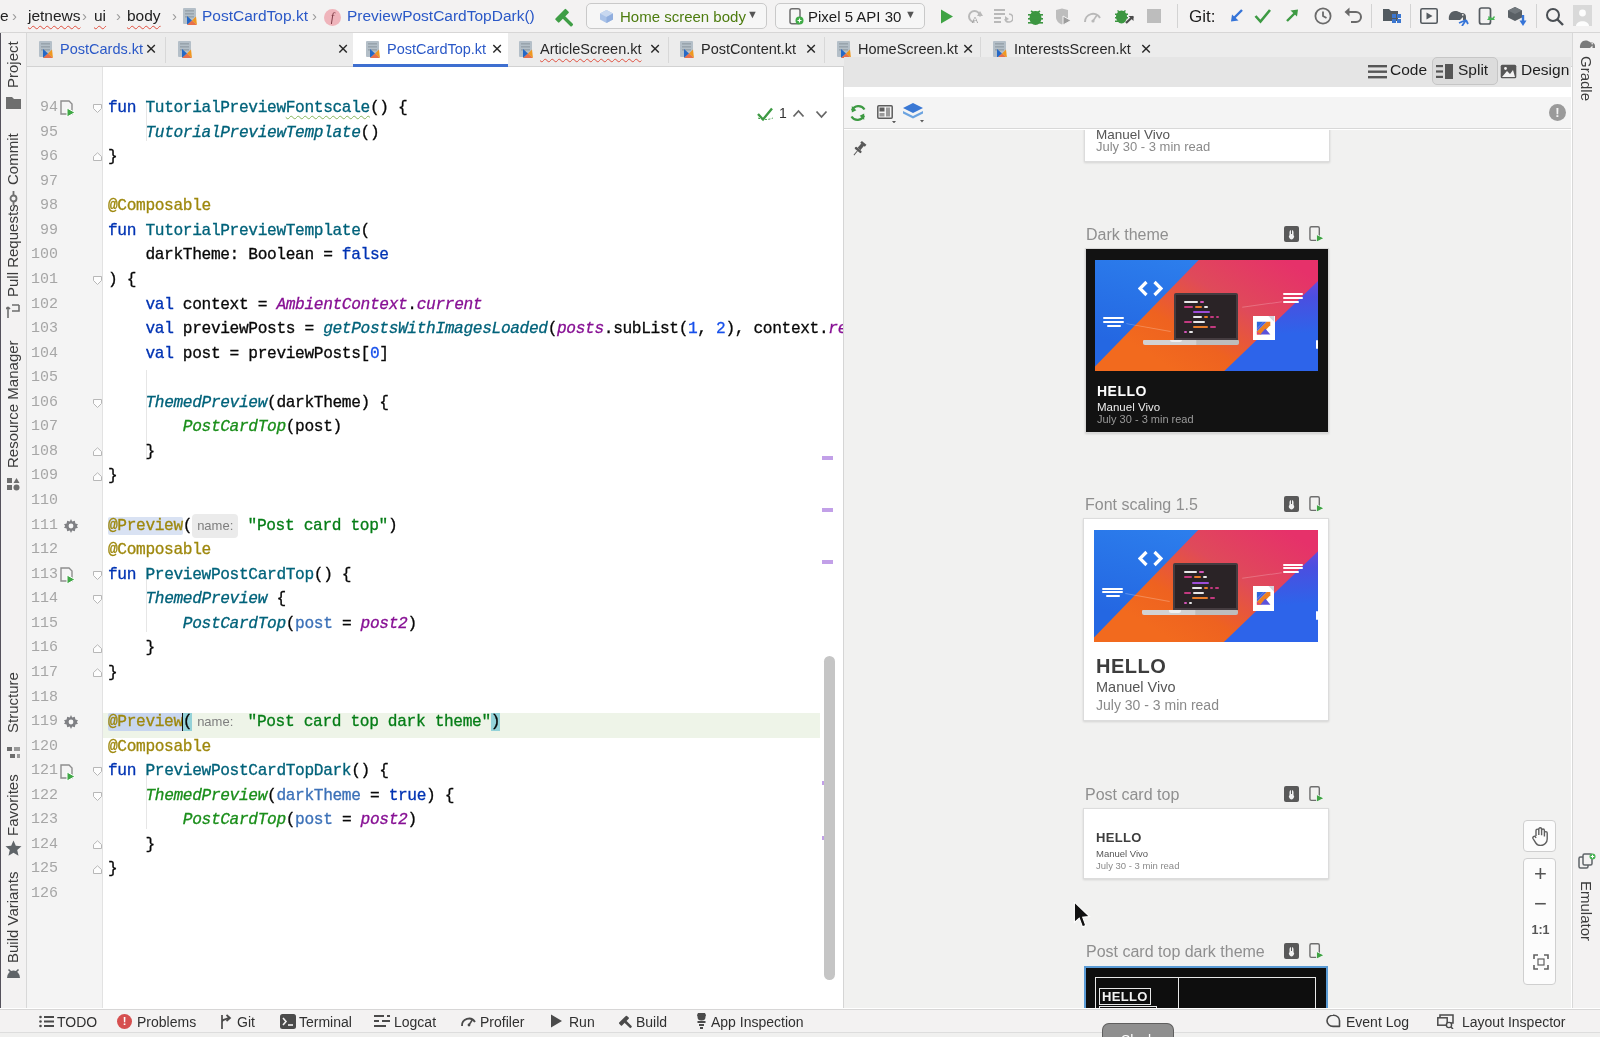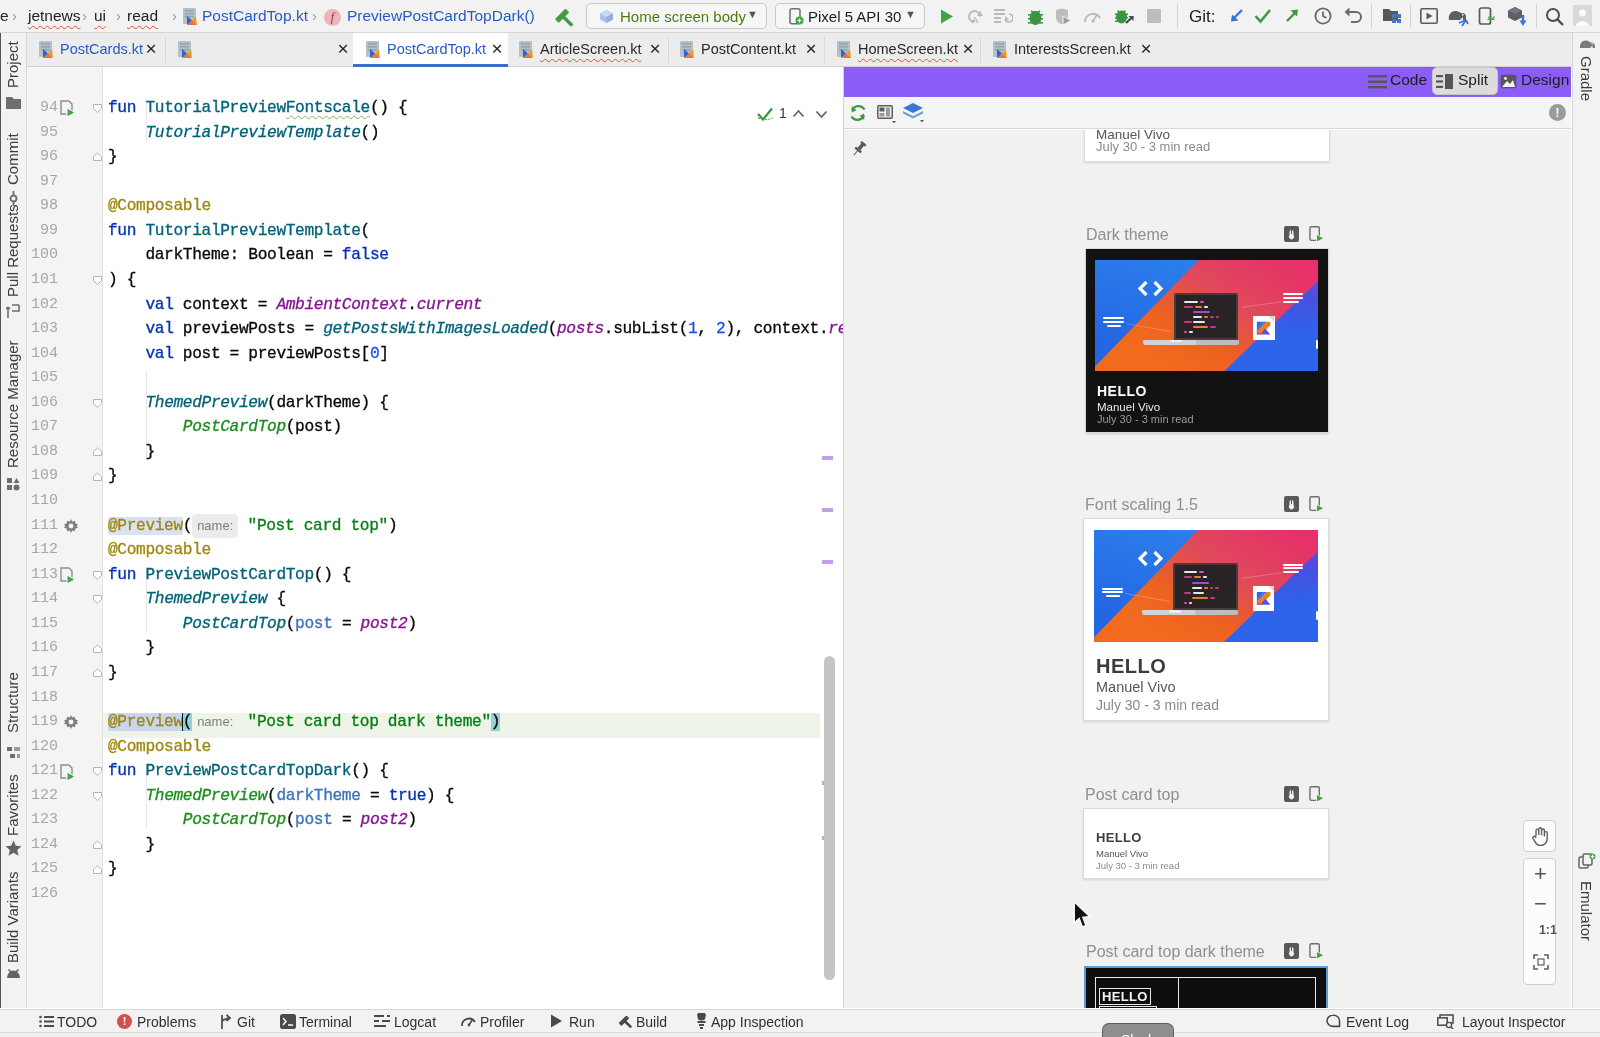--- a/index.html
+++ b/index.html
@@ -30,21 +30,21 @@
 .fni { color:#00627a; font-style:italic; }
 .gn { color:#1a8e1a; font-style:italic; }
 .an { color:#9e880d; }
 .st { color:#067d17; }
 .nm { color:#1750eb; }
 .na { color:#3c71b8; }
 .pu { color:#871094; font-style:italic; }
 .hint { display:inline-block; width:46px; font-family:"Liberation Sans",sans-serif; font-size:13px; color:#7e7e7e; text-align:center; letter-spacing:0; -webkit-text-stroke:0; background:#ebebeb; border-radius:4px; }
 .gwavy { text-decoration:underline; text-decoration-style:wavy; text-decoration-color:#86b55c; text-decoration-thickness:1px; text-underline-offset:3px; }
 
-#pvtabs { left:844px; top:67px; width:727px; height:30px; background:#8b5cf6; }
+#pvtabs { left:844px; top:57px; width:727px; height:30px; background:#e5e5e5; }
 #pvtool { left:844px; top:97px; width:727px; height:32px; background:#f4f4f4; border-bottom:1px solid #d8d8d8; }
 #canvas { left:844px; top:130px; width:727px; height:878px; background:#f1f1f0; }
 .plabel { position:absolute; font-size:16px; color:#8f8f8f; }
 
 .hero { position:absolute; overflow:hidden; background:linear-gradient(212deg,#e6316a 8%,#df4a5a 38%,#ee6220 62%,#f26a1e 80%); }
 .hero .lyr { position:absolute; left:0; top:0; width:100%; height:100%; }
 .h-br { background:linear-gradient(178deg,#8a41d8 6%,#4a4fe0 38%,#2d64ea 68%); clip-path:polygon(58% 100%,100% 19%,100% 100%); }
 .h-bl { background:linear-gradient(195deg,#2f86f0,#2467e2 80%); clip-path:polygon(0 0,46.5% 0,0 96%); }
 .h-line { position:absolute; background:#fff; border-radius:1px; }
 .lap-s { position:absolute; left:35.4%; top:29.7%; width:28.7%; height:42%; background:#2a2326; border:2px solid #453c40; border-radius:2px 2px 0 0; }
@@ -64,21 +64,21 @@
 </style>
 </head>
 <body>
 <div class="abs" id="topbar">
   <span class="crumb" style="left:0px;">e</span>
   <span class="csep" style="left:12px;">›</span>
   <span class="crumb rwavy" style="left:28px;">jetnews</span>
   <span class="csep" style="left:82px;">›</span>
   <span class="crumb rwavy" style="left:94px;">ui</span>
   <span class="csep" style="left:116px;">›</span>
-  <span class="crumb rwavy" style="left:127px;">read</span>
+  <span class="crumb rwavy" style="left:127px;">body</span>
   <span class="csep" style="left:172px;">›</span>
   <svg class="abs" style="left:183px;top:8px;" width="15" height="17" viewBox="0 0 15 17">
       <rect x="0" y="0" width="13" height="16" rx="1" fill="#b4bfc8"></rect>
       <rect x="2" y="2" width="9" height="1.6" fill="#99a4ad"></rect>
       <rect x="2" y="5" width="9" height="1.6" fill="#99a4ad"></rect>
       <rect x="2" y="8" width="9" height="1.6" fill="#99a4ad"></rect>
       <g transform="translate(4,8)">
         <polygon points="0,0 5,4.5 0,9" fill="#2568c6"></polygon>
         <polygon points="0,9 5,4.5 10,9" fill="#e8704b"></polygon>
         <polygon points="5,4.5 9,0.5 10,9" fill="#f09820"></polygon>
@@ -729,21 +729,21 @@
   </div>
 
   <div class="abs" style="left:679px;top:690px;width:33px;height:32px;background:#fcfcfc;border:1px solid #cfcfcf;border-radius:4px;">
     <svg style="position:absolute;left:7px;top:6px;" width="18" height="19" viewBox="0 0 18 19">
         <path d="M5 9 V3.5 a1.4 1.4 0 0 1 2.8 0 V8 M7.8 8 V2.2 a1.4 1.4 0 0 1 2.8 0 V8 M10.6 8.3 V3.4 a1.4 1.4 0 0 1 2.8 0 V9.5 M13.4 9.5 V6 a1.4 1.4 0 0 1 2.8 0 V12 a6.5 6.5 0 0 1 -6.5 6.5 H9.5 A5.5 5.5 0 0 1 4.8 16 L2 11.5 a1.5 1.5 0 0 1 2.5 -1.6 L5 11" fill="#fcfcfc" stroke="#5f5f5f" stroke-width="1.4"></path>
       </svg>
   </div>
   <div class="abs" style="left:679px;top:728px;width:33px;height:127px;background:#fcfcfc;border:1px solid #cfcfcf;border-radius:4px;">
     <span class="abs" style="left:0;top:0px;width:33px;text-align:center;font-size:22px;color:#555;line-height:30px;">+</span>
     <span class="abs" style="left:0;top:30px;width:33px;text-align:center;font-size:22px;color:#555;line-height:30px;">−</span>
-    <span class="abs" style="left:0;top:64px;width:33px;text-align:right;font-size:12.5px;font-weight:bold;color:#555;">1:1</span>
+    <span class="abs" style="left:0;top:64px;width:33px;text-align:center;font-size:12.5px;font-weight:bold;color:#555;">1:1</span>
     <svg class="abs" style="left:9px;top:95px;" width="16" height="16" viewBox="0 0 16 16">
         <path d="M1 5 V1 H5 M11 1 H15 V5 M15 11 V15 H11 M5 15 H1 V11" fill="none" stroke="#5f5f5f" stroke-width="1.6"></path>
         <rect x="5" y="5" width="6" height="6" fill="none" stroke="#5f5f5f" stroke-width="1.2"></rect>
       </svg>
   </div>
 
   <svg class="abs" style="left:229px;top:772px;" width="19" height="27" viewBox="0 0 17 25">
       <path d="M1 0 L1 19 L5.5 15 L8.5 23 L11.5 21.8 L8.7 14 L15 13.5 Z" fill="#111" stroke="#fff" stroke-width="1"></path>
     </svg>
 </div>

